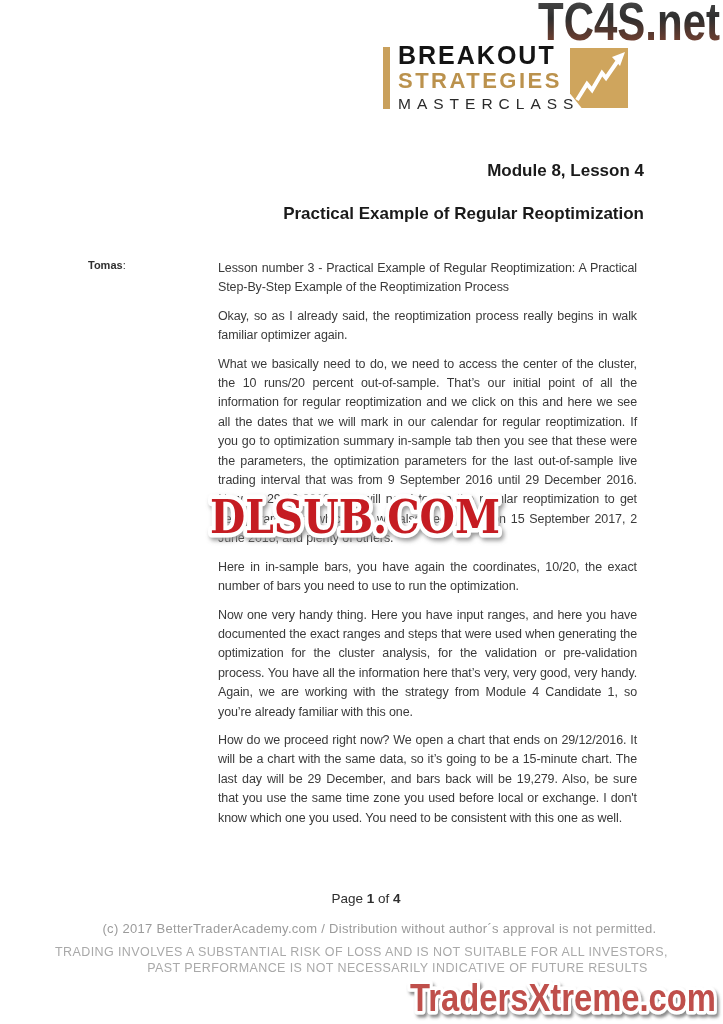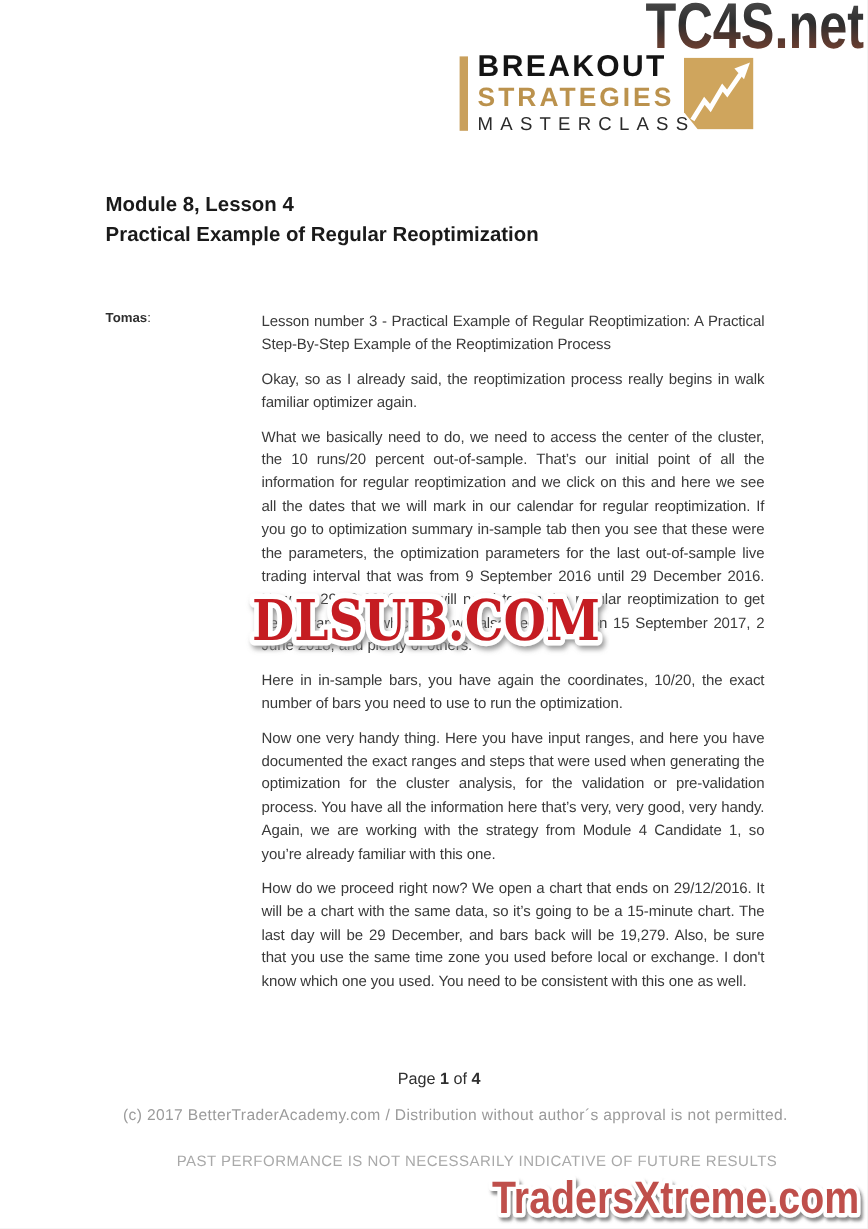--- a/index.html
+++ b/index.html
@@ -19,23 +19,23 @@
   .logo-bar{position:absolute;left:0;top:5px;width:7px;height:62px;background:#c9a05c;}
   .logo-text{position:absolute;left:15px;top:0;}
   .logo-l1{font-size:25px;font-weight:bold;letter-spacing:2px;color:#141414;line-height:26px;}
   .logo-l2{font-size:22px;font-weight:bold;letter-spacing:2.5px;color:#bb924d;line-height:25px;}
   .logo-l3{font-size:15.5px;font-weight:normal;letter-spacing:6px;color:#2a2a2a;line-height:22px;}
   .logo-square{position:absolute;left:187px;top:6px;width:58px;height:60px;background:#cfa55d;
     -webkit-clip-path:polygon(0 0,100% 0,100% 100%,20% 100%,0 76%);
     clip-path:polygon(0 0,100% 0,100% 100%,20% 100%,0 76%);}
   .logo-square svg{position:absolute;left:0;top:0;}
   
-  .title{position:absolute;left:88px;width:556px;text-align:left;font-weight:bold;font-size:17px;color:#1a1a1a;}
+  .title{position:absolute;left:88px;width:556px;text-align:right;font-weight:bold;font-size:17px;color:#1a1a1a;}
   .title.t1{top:161px;}
-  .title.t2{top:186px;}
+  .title.t2{top:204px;}
   
   .transcript{position:absolute;left:88px;top:259px;width:549px;display:flex;}
   .speaker{width:130px;flex:0 0 130px;font-size:11px;color:#2f2f2f;}
   .speaker b{font-weight:bold;}
   .paras{width:419px;flex:0 0 419px;}
   .para{
     font-size:12.5px;line-height:19.4px;letter-spacing:-0.1px;
     text-align:justify;color:#3a3a3a;margin:0 0 9px 0;
   }
   .para:last-child{margin-bottom:0;}
@@ -105,20 +105,21 @@
       <filter id="shadMid" x="-20%" y="-20%" width="140%" height="140%">
         <feDropShadow dx="2" dy="3" stdDeviation="2" flood-color="#8f8f8f" flood-opacity="0.9"></feDropShadow>
       </filter>
     </defs>
     <text x="152" y="50" text-anchor="middle" font-family="DejaVu Serif, serif" font-weight="bold" font-size="47" fill="#c51f24" stroke="#ffffff" stroke-width="9" stroke-linejoin="round" style="paint-order:stroke" textLength="290" lengthAdjust="spacingAndGlyphs" filter="url(#shadMid)">DLSUB.COM</text>
   </svg>
 
   <div class="page-line"><span>Page </span><b>1</b><span> of </span><b>4</b></div>
 
   <div class="copyright">(c) 2017 BetterTraderAcademy.com / Distribution without author´s approval is not permitted.</div>
+  <div class="disclaimer disc1">TRADING INVOLVES A SUBSTANTIAL RISK OF LOSS AND IS NOT SUITABLE FOR ALL INVESTORS,</div>
   <div class="disclaimer disc2">PAST PERFORMANCE IS NOT NECESSARILY INDICATIVE OF FUTURE RESULTS</div>
 
   <svg class="wm-bottom" viewBox="0 0 322 48">
     <defs>
       <filter id="shadBot" x="-20%" y="-20%" width="140%" height="140%">
         <feDropShadow dx="2" dy="3" stdDeviation="1.5" flood-color="#5a5a5a" flood-opacity="0.7"></feDropShadow>
       </filter>
     </defs>
     <text x="161" y="37" text-anchor="middle" font-family="Liberation Sans, sans-serif" font-weight="bold" font-size="38" fill="#bf4f4b" stroke="#ffffff" stroke-width="7" stroke-linejoin="round" style="paint-order:stroke" textLength="306" lengthAdjust="spacingAndGlyphs" filter="url(#shadBot)">TradersXtreme.com</text>
   </svg>

